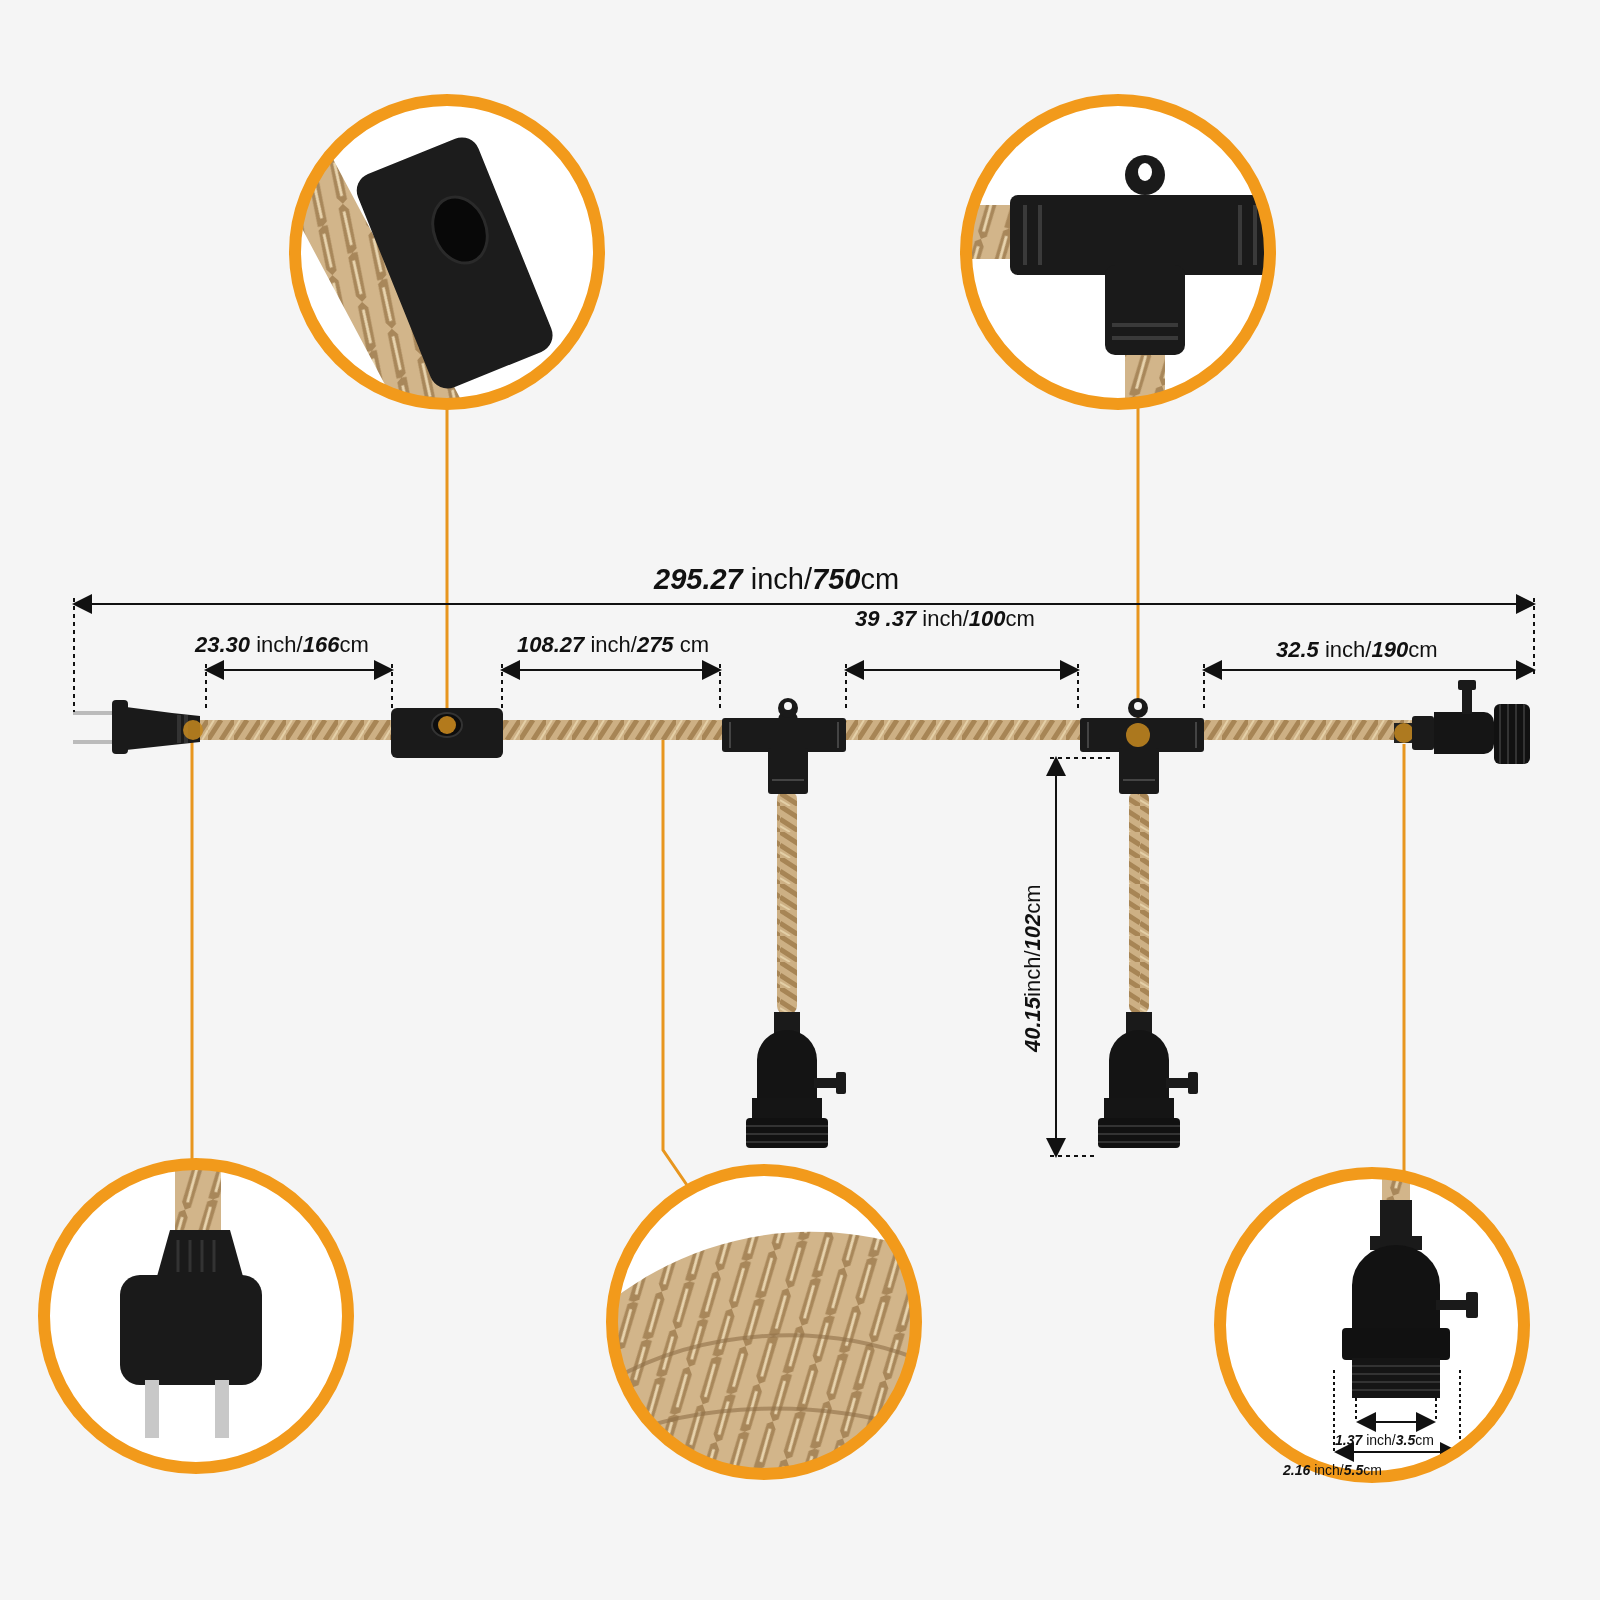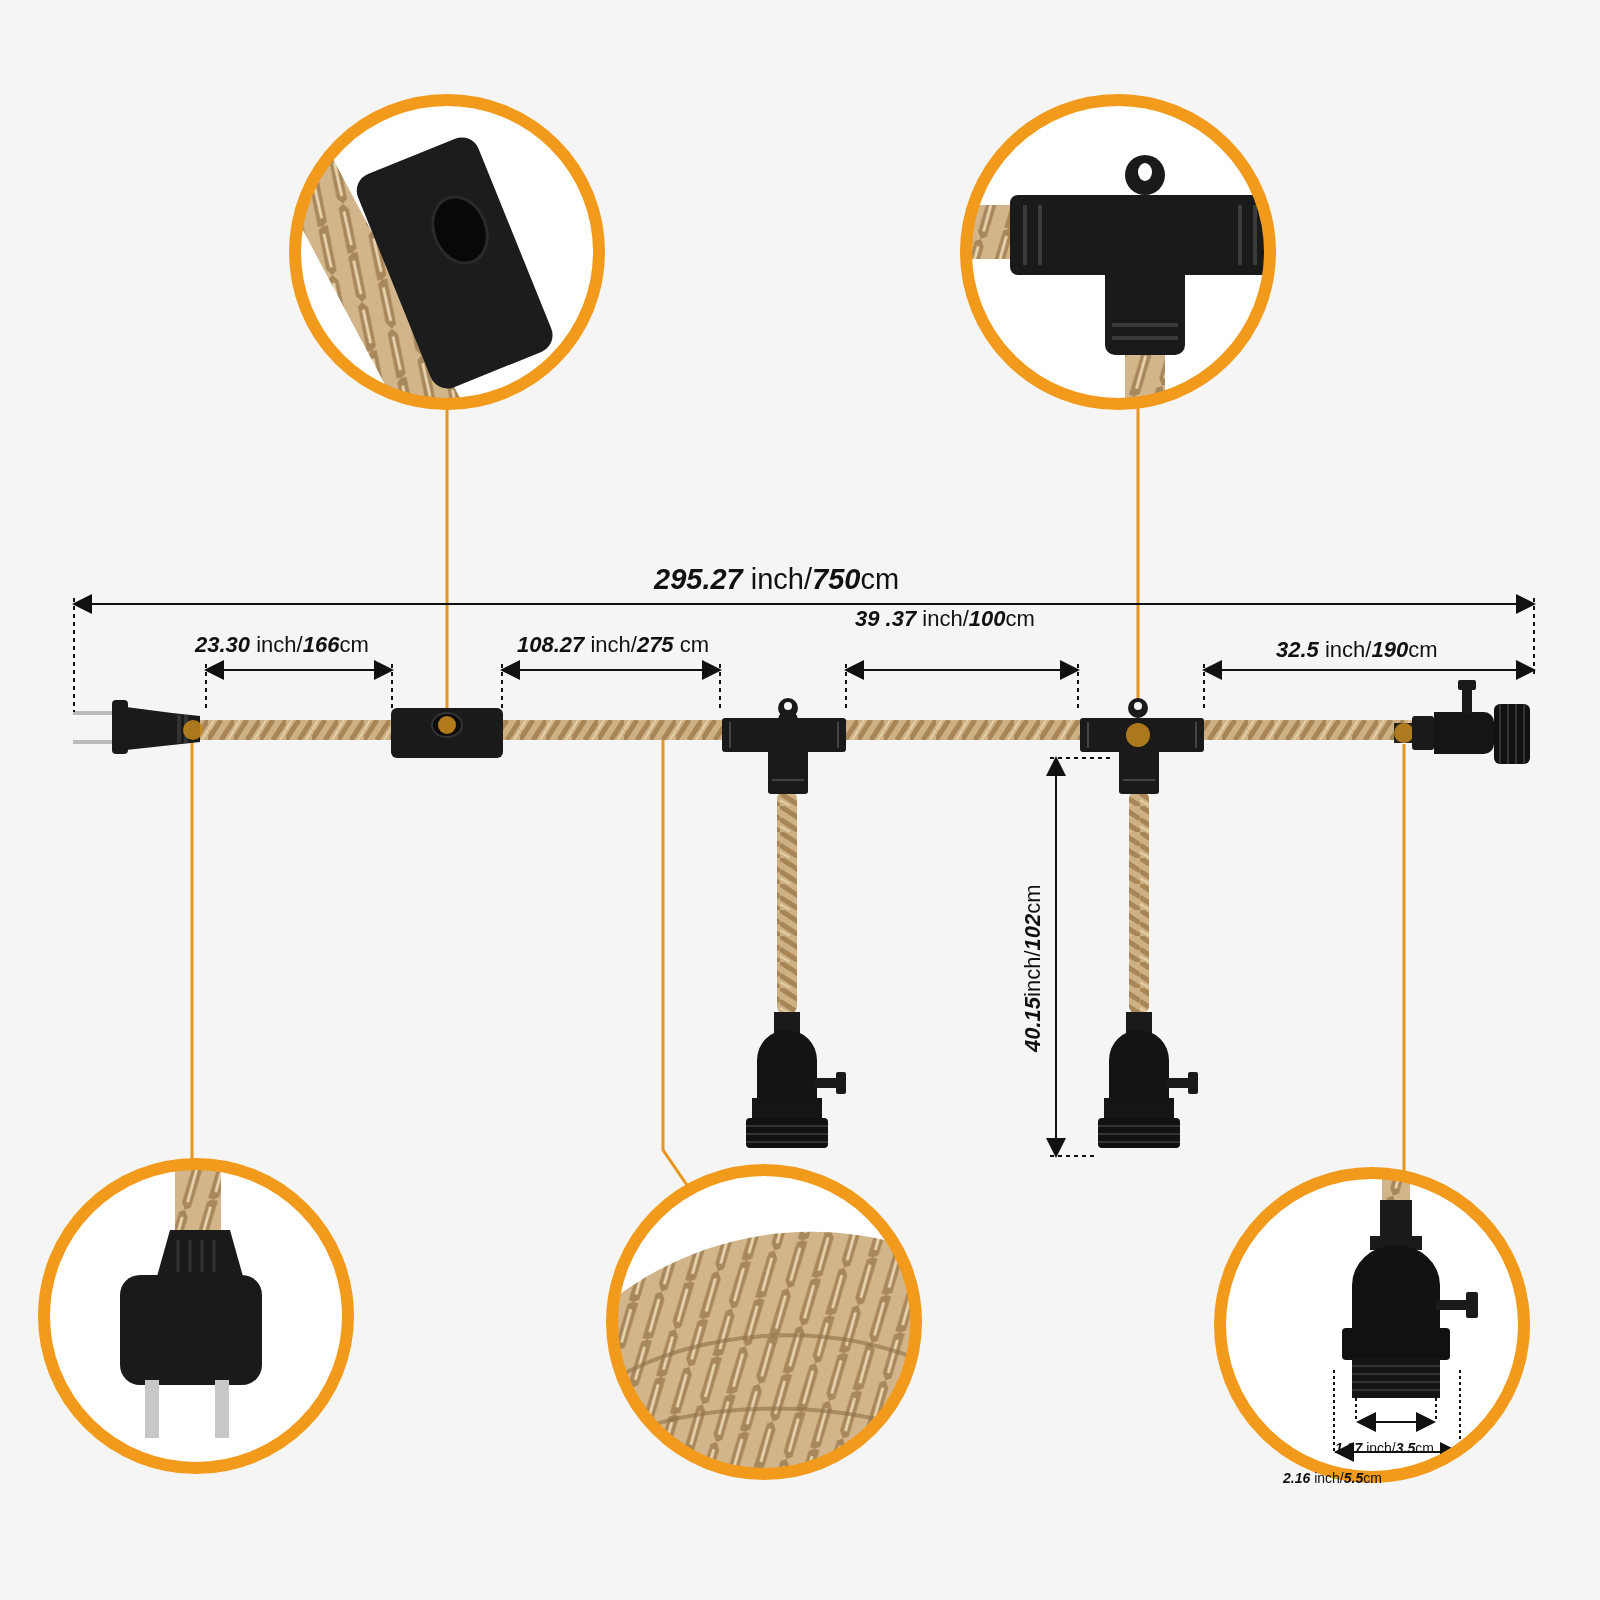--- a/index.html
+++ b/index.html
@@ -2,21 +2,21 @@
 <html><head>
 <meta charset="utf-8">
 <style>
   html,body{margin:0;padding:0;}
   body{width:1600px;height:1600px;background:#f5f5f5;position:relative;overflow:hidden;font-family:"Liberation Sans",sans-serif;}
   #stage{position:absolute;left:0;top:0;width:1600px;height:1600px;}
   .lbl{position:absolute;font-family:"Liberation Sans",sans-serif;color:#111;white-space:nowrap;font-size:22px;}
   .lbl b{font-weight:900;font-style:italic;}
   .lbl .u{font-weight:400;}
   .vert{transform-origin:left top;transform:rotate(-90deg);}
-  .small{font-size:14px;margin-top:8px;}
+  .small{font-size:14px;}
 </style>
 </head>
 <body>
 
 <svg id="stage" width="1600" height="1600" viewBox="0 0 1600 1600" xmlns="http://www.w3.org/2000/svg">
   <defs>
     <pattern id="rope" width="26" height="20" patternUnits="userSpaceOnUse">
       <rect width="26" height="20" fill="#cdb084"></rect>
       <path d="M0,20 L13,0 M13,20 L26,0" stroke="#a78555" stroke-width="5"></path>
       <path d="M0,10 L6,0 M20,20 L26,10" stroke="#e4cfa6" stroke-width="2"></path>

